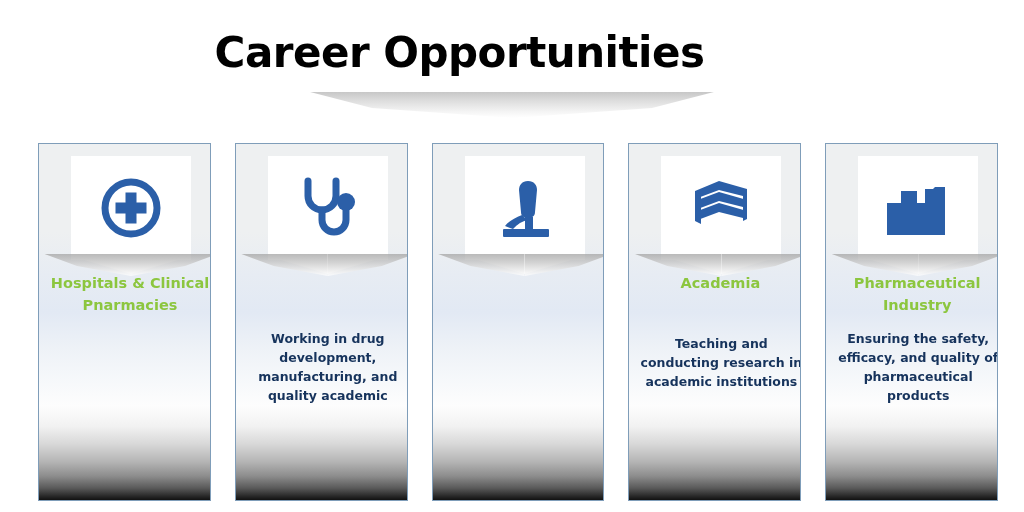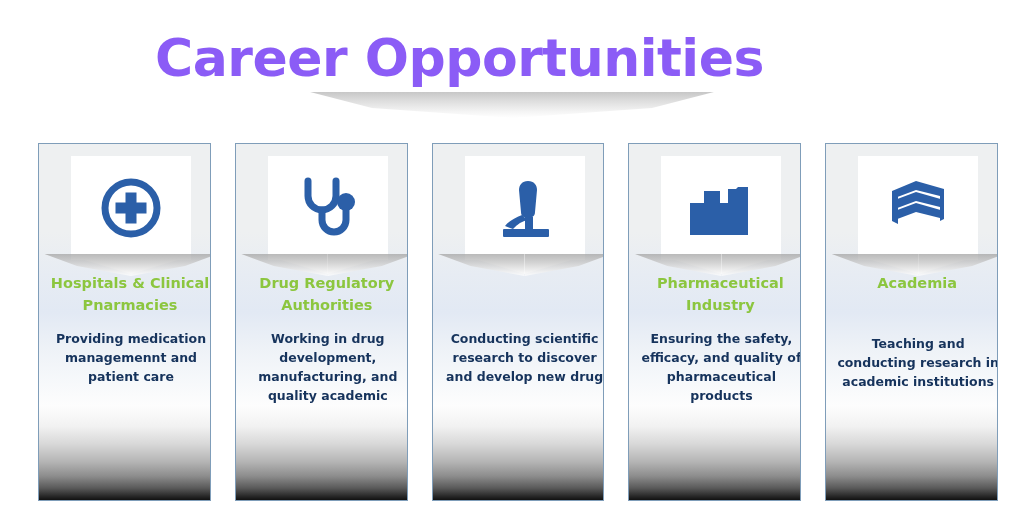--- a/index.html
+++ b/index.html
@@ -22,24 +22,24 @@
     left: 0;
     width: 1024px;
     height: 135px;
   }
   .page-title {
     position: absolute;
     top: 28px;
     left: 0;
     width: 919px;
     text-align: center;
-    font-size: 52px;
+    font-size: 42px;
     font-weight: bold;
     letter-spacing: -0.5px;
-    color: #8b5cf6;
+    color: #000000;
     font-family: "DejaVu Sans", "Liberation Sans", sans-serif;
   }
   
   .title-shadow {
     position: absolute;
     top: 92px;
     left: 306px;
     width: 412px;
     height: 30px;
     pointer-events: none;
@@ -201,72 +201,54 @@
         <circle cx="31" cy="31" r="26" fill="none" stroke="#2B5FA8" stroke-width="7"></circle>
         <path d="M25.5 15.5 h11 v10 h10 v11 h-10 v10 h-11 v-10 h-10 v-11 h10 z" fill="#2B5FA8"></path>
       </svg>
     </div>
     <div class="panel-wedge"></div>
     <div class="panel-shadow">
       <div class="half l"></div>
       <div class="half r"></div>
     </div>
     <div class="card-heading">Hospitals &amp; Clinical Pnarmacies</div>
-    <div class="card-body">Providing medication managemennt and patient care</div>
   </div>
 
   <div class="card">
     <div class="icon-panel">
       <svg width="58" height="64" viewBox="0 0 58 64">
         <path d="M9 5 v15 a14 14 0 0 0 28 0 v-15" fill="none" stroke="#2B5FA8" stroke-width="7" stroke-linecap="round"></path>
         <path d="M23 34 v10 a12 12 0 0 0 24 0 v-9" fill="none" stroke="#2B5FA8" stroke-width="7" stroke-linecap="round"></path>
         <circle cx="47" cy="26" r="9" fill="#2B5FA8"></circle>
         <rect x="6" y="2" width="6" height="9" rx="3" fill="#2B5FA8"></rect>
         <rect x="34" y="2" width="6" height="9" rx="3" fill="#2B5FA8"></rect>
       </svg>
     </div>
     <div class="panel-wedge"></div>
     <div class="panel-shadow">
       <div class="half l"></div>
       <div class="half r"></div>
     </div>
-    <div class="card-heading">Drug Regulatory Authorities</div>
     <div class="card-body">Working in drug development, manufacturing, and quality academic</div>
   </div>
 
   <div class="card">
     <div class="icon-panel">
       <svg width="60" height="62" viewBox="0 0 60 62">
         <path d="M33 4 c6 0 9 4 9 9 l-2 22 c0 4 -3 6 -7 6 c-4 0 -7 -2 -7 -6 l-2 -22 c0 -5 3 -9 9 -9 z" fill="#2B5FA8"></path>
         <path d="M27 38 c-8 3 -14 7 -17 11 l8 3 c4 -5 10 -8 14 -9 z" fill="#2B5FA8"></path>
         <rect x="30" y="40" width="8" height="13" fill="#2B5FA8"></rect>
         <rect x="8" y="52" width="46" height="8" rx="1" fill="#2B5FA8"></rect>
       </svg>
     </div>
     <div class="panel-wedge"></div>
     <div class="panel-shadow">
       <div class="half l"></div>
       <div class="half r"></div>
     </div>
-    <div class="card-body">Conducting scientific research to discover and develop new drug</div>
-  </div>
-
-  <div class="card">
-    <div class="icon-panel">
-      <svg width="66" height="54" viewBox="0 0 66 54">
-        <path d="M2 22 h14 v-12 h16 v12 h8 v-14 h8 l2 -2 h10 v48 h-58 z" fill="#2B5FA8"></path>
-      </svg>
-    </div>
-    <div class="panel-wedge"></div>
-    <div class="panel-shadow">
-      <div class="half l"></div>
-      <div class="half r"></div>
-    </div>
-    <div class="card-heading">Pharmaceutical Industry</div>
-    <div class="card-body">Ensuring the safety, efficacy, and quality of pharmaceutical products</div>
   </div>
 
   <div class="card">
     <div class="icon-panel">
       <svg width="64" height="58" viewBox="0 0 64 58">
         <g fill="#2B5FA8">
           <path d="M6 12 L30 2 L58 10 L58 18 L30 11 L6 20 Z"></path>
           <path d="M6 20 L30 11 L58 18 L58 24 L30 18 L6 27 Z" opacity="0.0"></path>
           <path d="M6 22 L30 13 L58 21 L58 29 L30 22 L6 31 Z"></path>
           <path d="M6 33 L30 24 L58 32 L58 40 L30 33 L6 42 Z"></path>
@@ -277,13 +259,28 @@
     </div>
     <div class="panel-wedge"></div>
     <div class="panel-shadow">
       <div class="half l"></div>
       <div class="half r"></div>
     </div>
     <div class="card-heading single">Academia</div>
     <div class="card-body lowered">Teaching and conducting research in academic institutions</div>
   </div>
 
+  <div class="card">
+    <div class="icon-panel">
+      <svg width="66" height="54" viewBox="0 0 66 54">
+        <path d="M2 22 h14 v-12 h16 v12 h8 v-14 h8 l2 -2 h10 v48 h-58 z" fill="#2B5FA8"></path>
+      </svg>
+    </div>
+    <div class="panel-wedge"></div>
+    <div class="panel-shadow">
+      <div class="half l"></div>
+      <div class="half r"></div>
+    </div>
+    <div class="card-heading">Pharmaceutical Industry</div>
+    <div class="card-body">Ensuring the safety, efficacy, and quality of pharmaceutical products</div>
+  </div>
+
 </div>
 
 </body></html>

